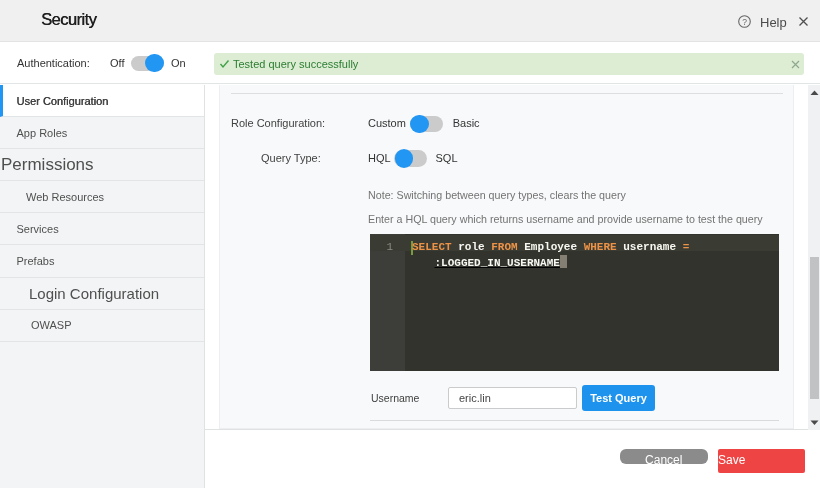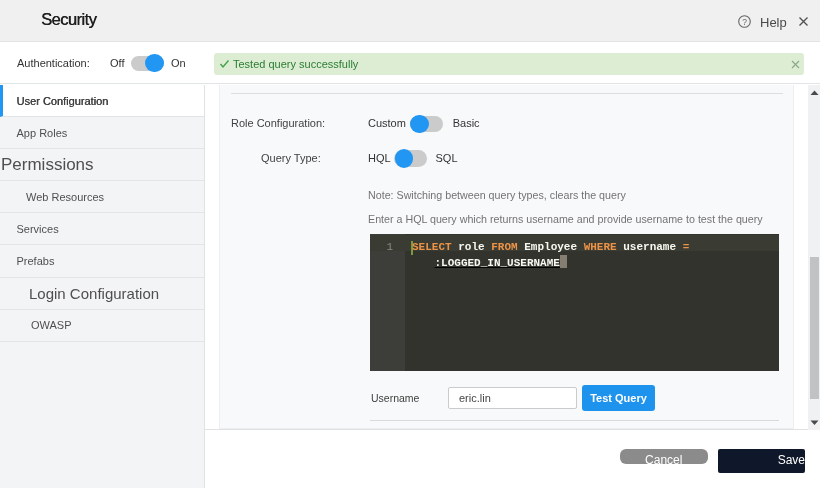--- a/index.html
+++ b/index.html
@@ -83,21 +83,21 @@
 <div class="abs" style="left:371px;top:392px;font-size:10.5px;color:#404040;">Username</div>
 <div class="abs" style="left:448px;top:387px;width:129px;height:22px;background:#fff;border:1px solid #cbcbcb;border-radius:2px;"></div>
 <div class="abs" style="left:459px;top:392px;font-size:11px;color:#444;">eric.lin</div>
 <div class="abs" style="left:582px;top:385px;width:73px;height:26px;background:#1d93ee;border-radius:3px;color:#fff;font-size:11px;font-weight:bold;text-align:center;line-height:26px;">Test Query</div>
 
 <div class="abs" style="left:370px;top:420px;width:409px;height:1px;background:#d8dbdc;"></div>
 
 <div class="abs" style="left:204px;top:429px;width:616px;height:1px;background:#dfe2e3;"></div>
 
 <div class="abs" style="left:620px;top:449px;width:87.5px;height:15px;background:#8b8b8b;border-radius:6px;color:#fff;font-size:12px;text-align:center;line-height:23px;">Cancel</div>
-<div class="abs" style="left:718px;top:449px;width:87px;height:23.5px;background:#0f172a;border-radius:2px;color:#fff;font-size:12px;text-align:right;line-height:23px;">Save</div>
+<div class="abs" style="left:718px;top:449px;width:87px;height:23.5px;background:#ef4444;border-radius:2px;color:#fff;font-size:12px;text-align:left;line-height:23px;">Save</div>
 
 <div class="abs" style="left:808px;top:85px;width:12px;height:345px;background:#f0f1f2;"></div>
 <svg class="abs" style="left:810px;top:90px;" width="9" height="6" viewBox="0 0 9 6">
   <path d="M4.5 0.5 L8.5 5 L0.5 5 Z" fill="#4a4a4a"></path>
 </svg>
 <div class="abs" style="left:810px;top:257px;width:9px;height:142px;background:#c1c2c3;"></div>
 <svg class="abs" style="left:810px;top:420px;" width="9" height="6" viewBox="0 0 9 6">
   <path d="M0.5 0.5 L8.5 0.5 L4.5 5 Z" fill="#4a4a4a"></path>
 </svg>
 

